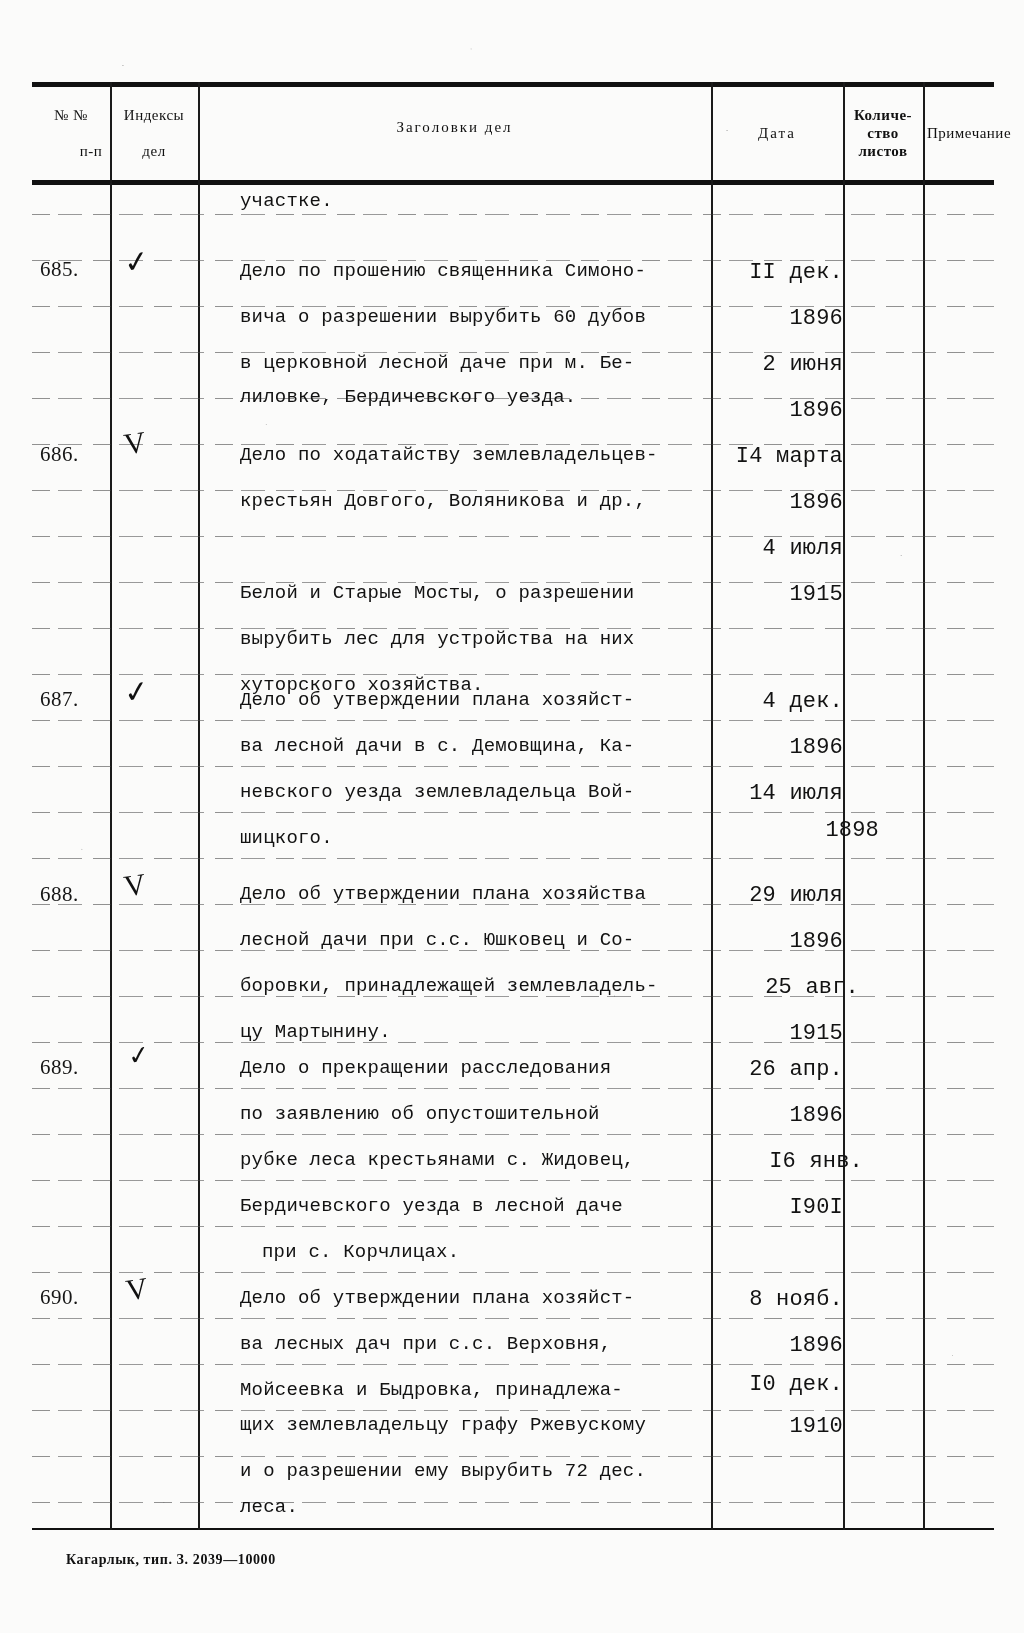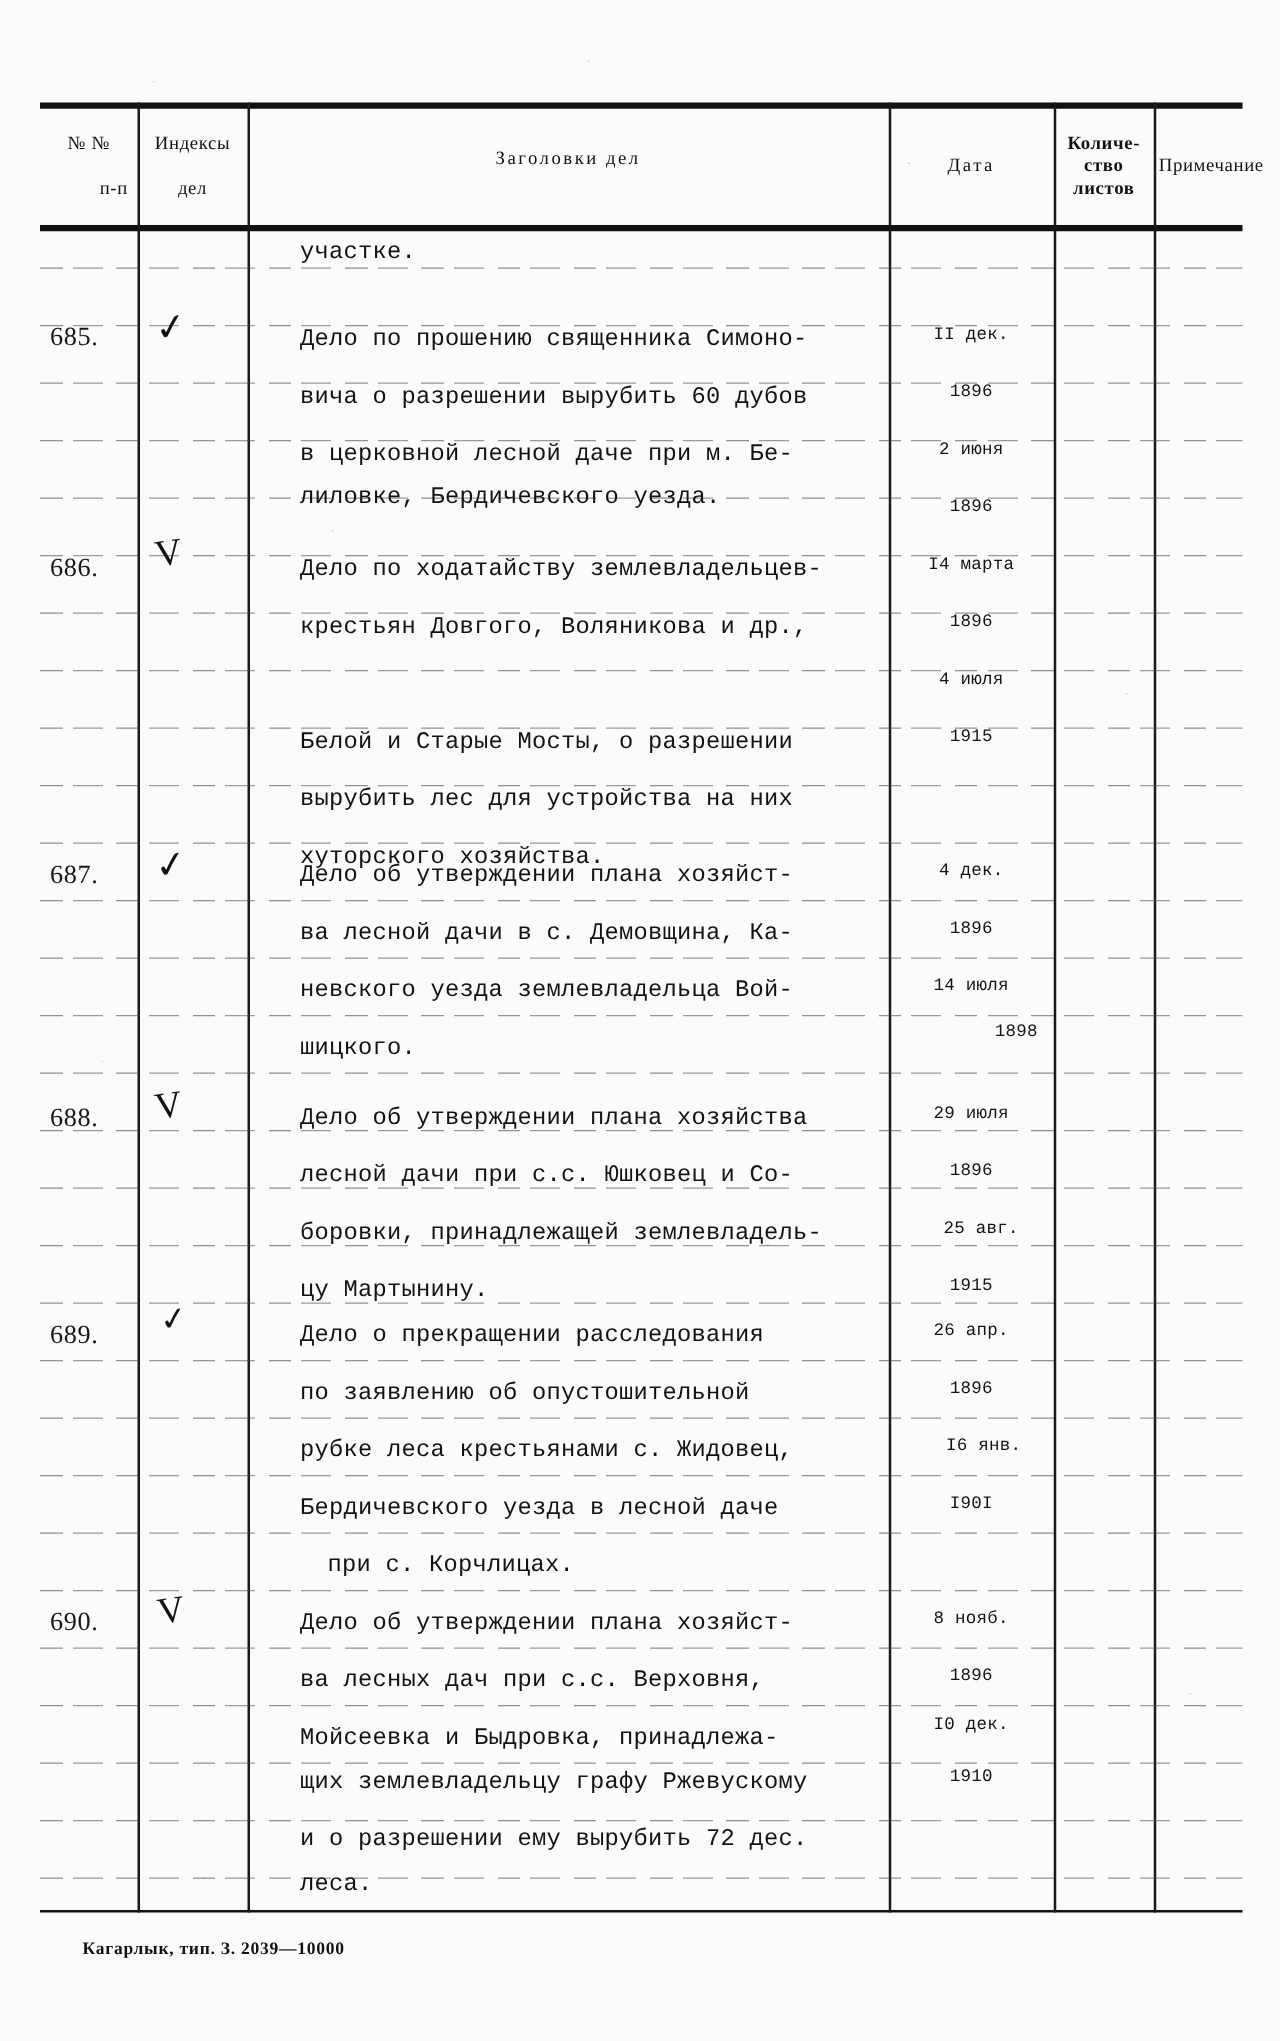--- a/index.html
+++ b/index.html
@@ -67,22 +67,22 @@
   .tick{
     position:absolute;font-size:30px;color:#111;
     font-family:"Liberation Serif","DejaVu Serif",serif;
     transform:rotate(-8deg);
   }
   .ttl{
     position:absolute;left:208px;font-size:19px;letter-spacing:.2px;
     white-space:nowrap;color:#121212;
   }
   .dt{
-    position:absolute;font-size:14px;letter-spacing:.2px;
-    white-space:nowrap;color:#121212;text-align:center;
+    position:absolute;font-size:22px;letter-spacing:.2px;
+    white-space:nowrap;color:#121212;text-align:right;
   }
 
   #imprint{
     position:absolute;left:66px;top:1552px;
     font-family:"Liberation Serif","DejaVu Serif",serif;
     font-size:14px;font-weight:bold;letter-spacing:.6px;color:#111;
   }
 </style>
 </head>
 <body>

